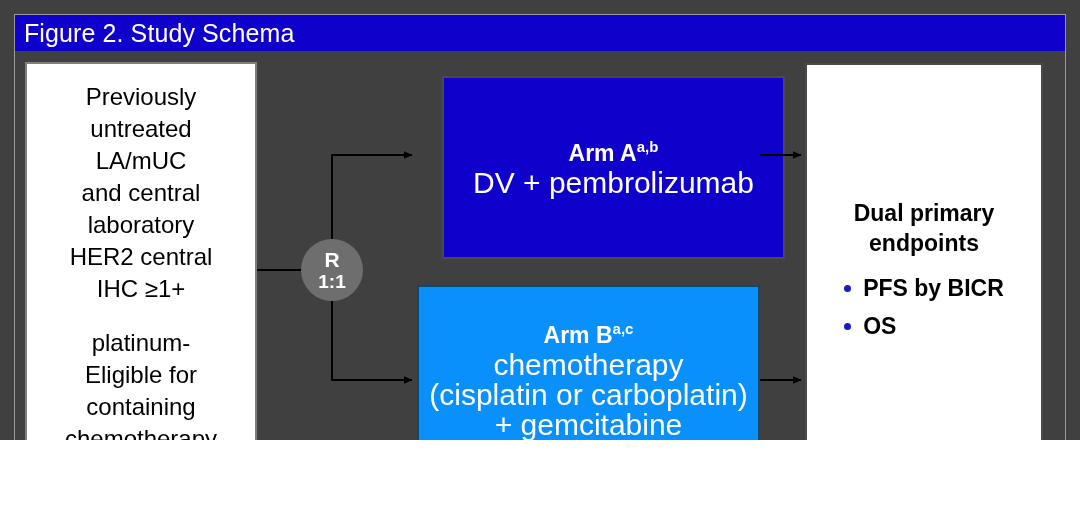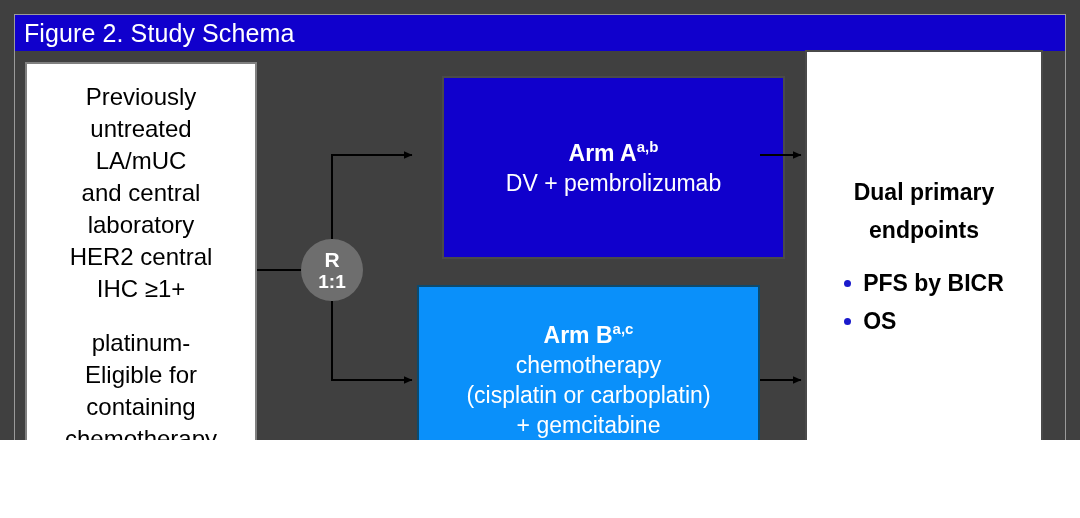--- a/index.html
+++ b/index.html
@@ -106,36 +106,35 @@
     text-align: center;
     white-space: nowrap;
   }
   .arm-title sup {
     font-size: 15px;
     vertical-align: super;
     line-height: 0;
   }
   .arm-body {
     color: #ffffff;
-    font-size: 23px;
+    font-size: 30px;
     line-height: 30px;
     text-align: right;
     white-space: nowrap;
   }
 
   .box-endpoints {
     left: 805px;
-    top: 50px;
+    top: 63px;
     width: 238px;
     height: 412px;
     border: 2px solid #4a4a4a;
     background: #ffffff;
     align-items: center;
     justify-content: center;
-    gap: 8px;
   }
   .ep-heading {
     color: #000000;
     font-size: 23px;
     font-weight: bold;
     line-height: 30px;
     text-align: center;
     white-space: nowrap;
   }
   .ep-list {

